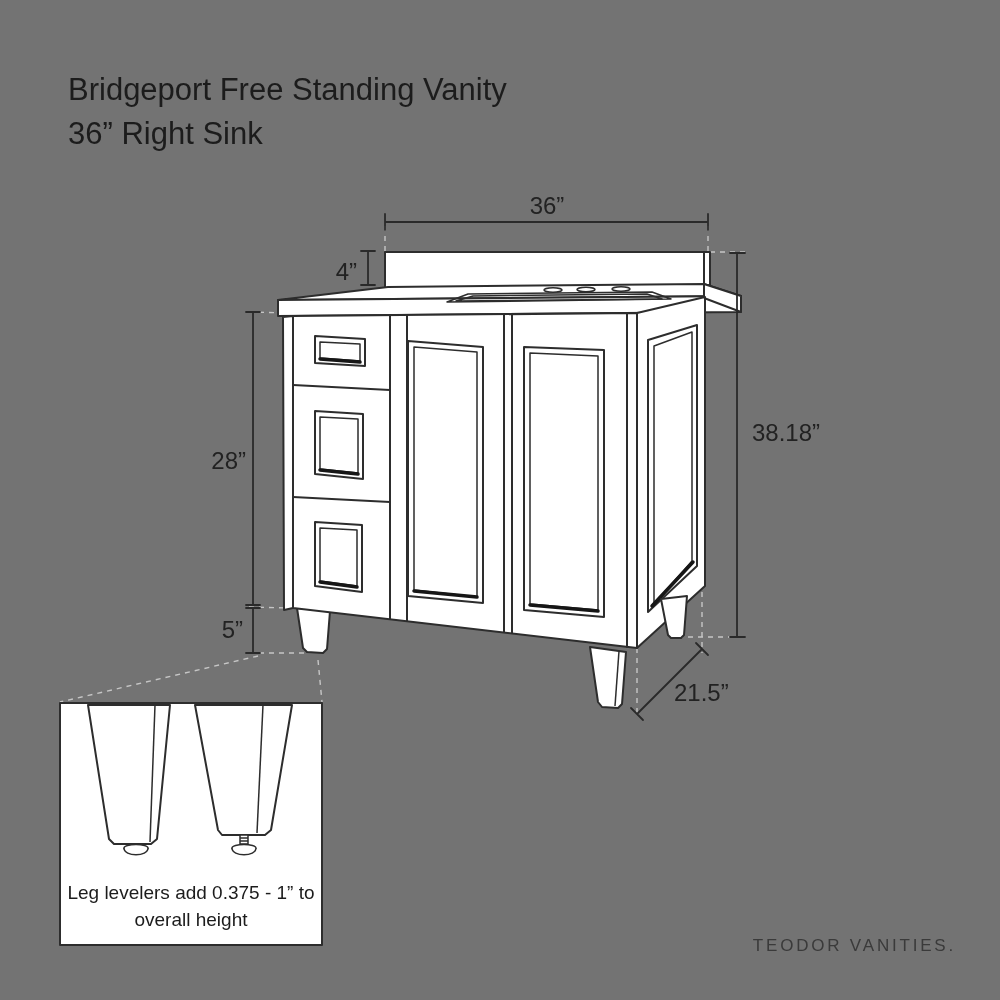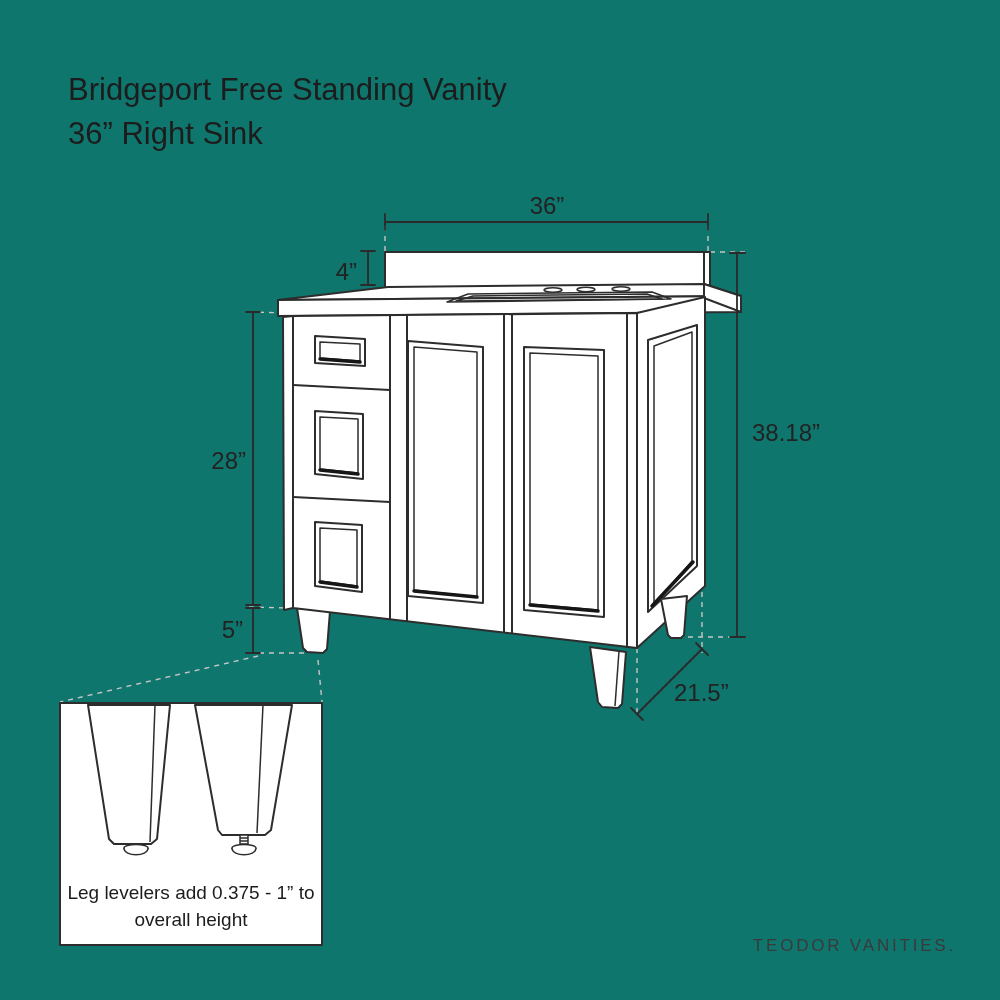--- a/index.html
+++ b/index.html
@@ -7,21 +7,21 @@
     padding: 0;
     background: #ffffff;
     width: 1000px;
     height: 1000px;
     font-family: "Liberation Sans", sans-serif;
   }
   #stage {
     position: relative;
     width: 1000px;
     height: 1000px;
-    background: #0f766e;
+    background: #737373;
     overflow: hidden;
   }
   svg { display: block; }
   .title-text {
     font-size: 31px;
     fill: #1c1c1c;
     font-weight: 400;
   }
   .dim-text {
     font-size: 24px;

